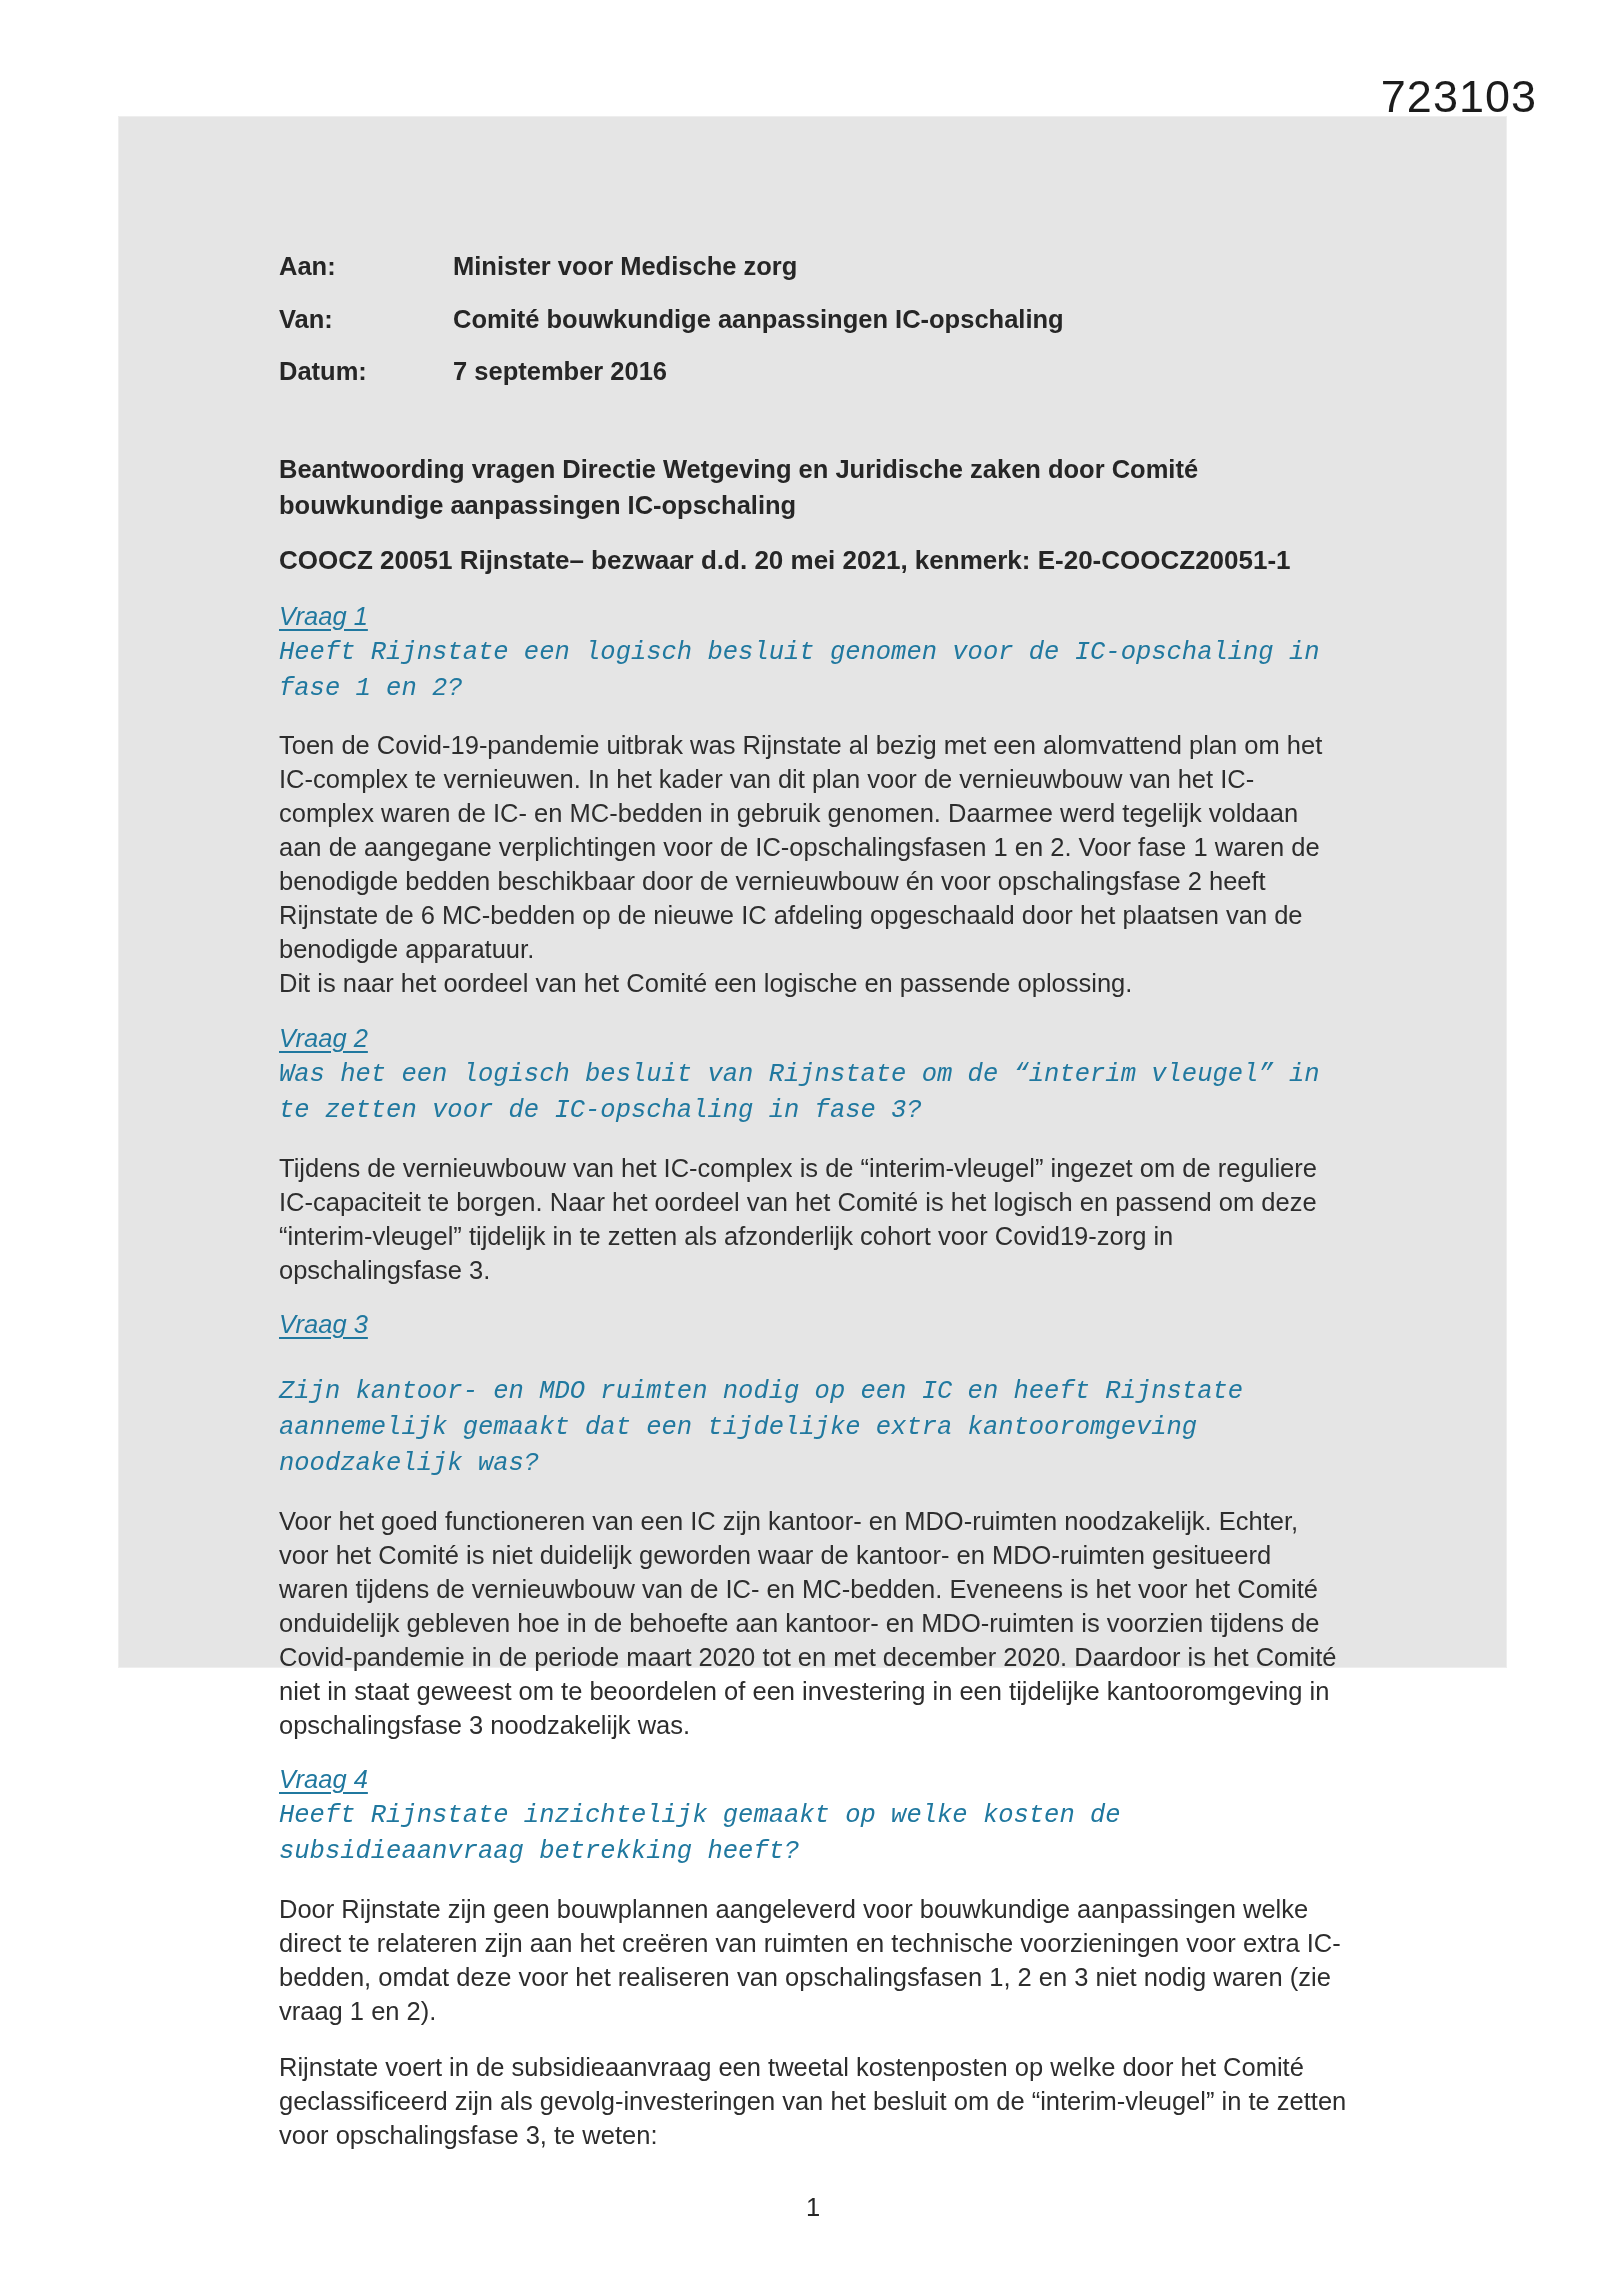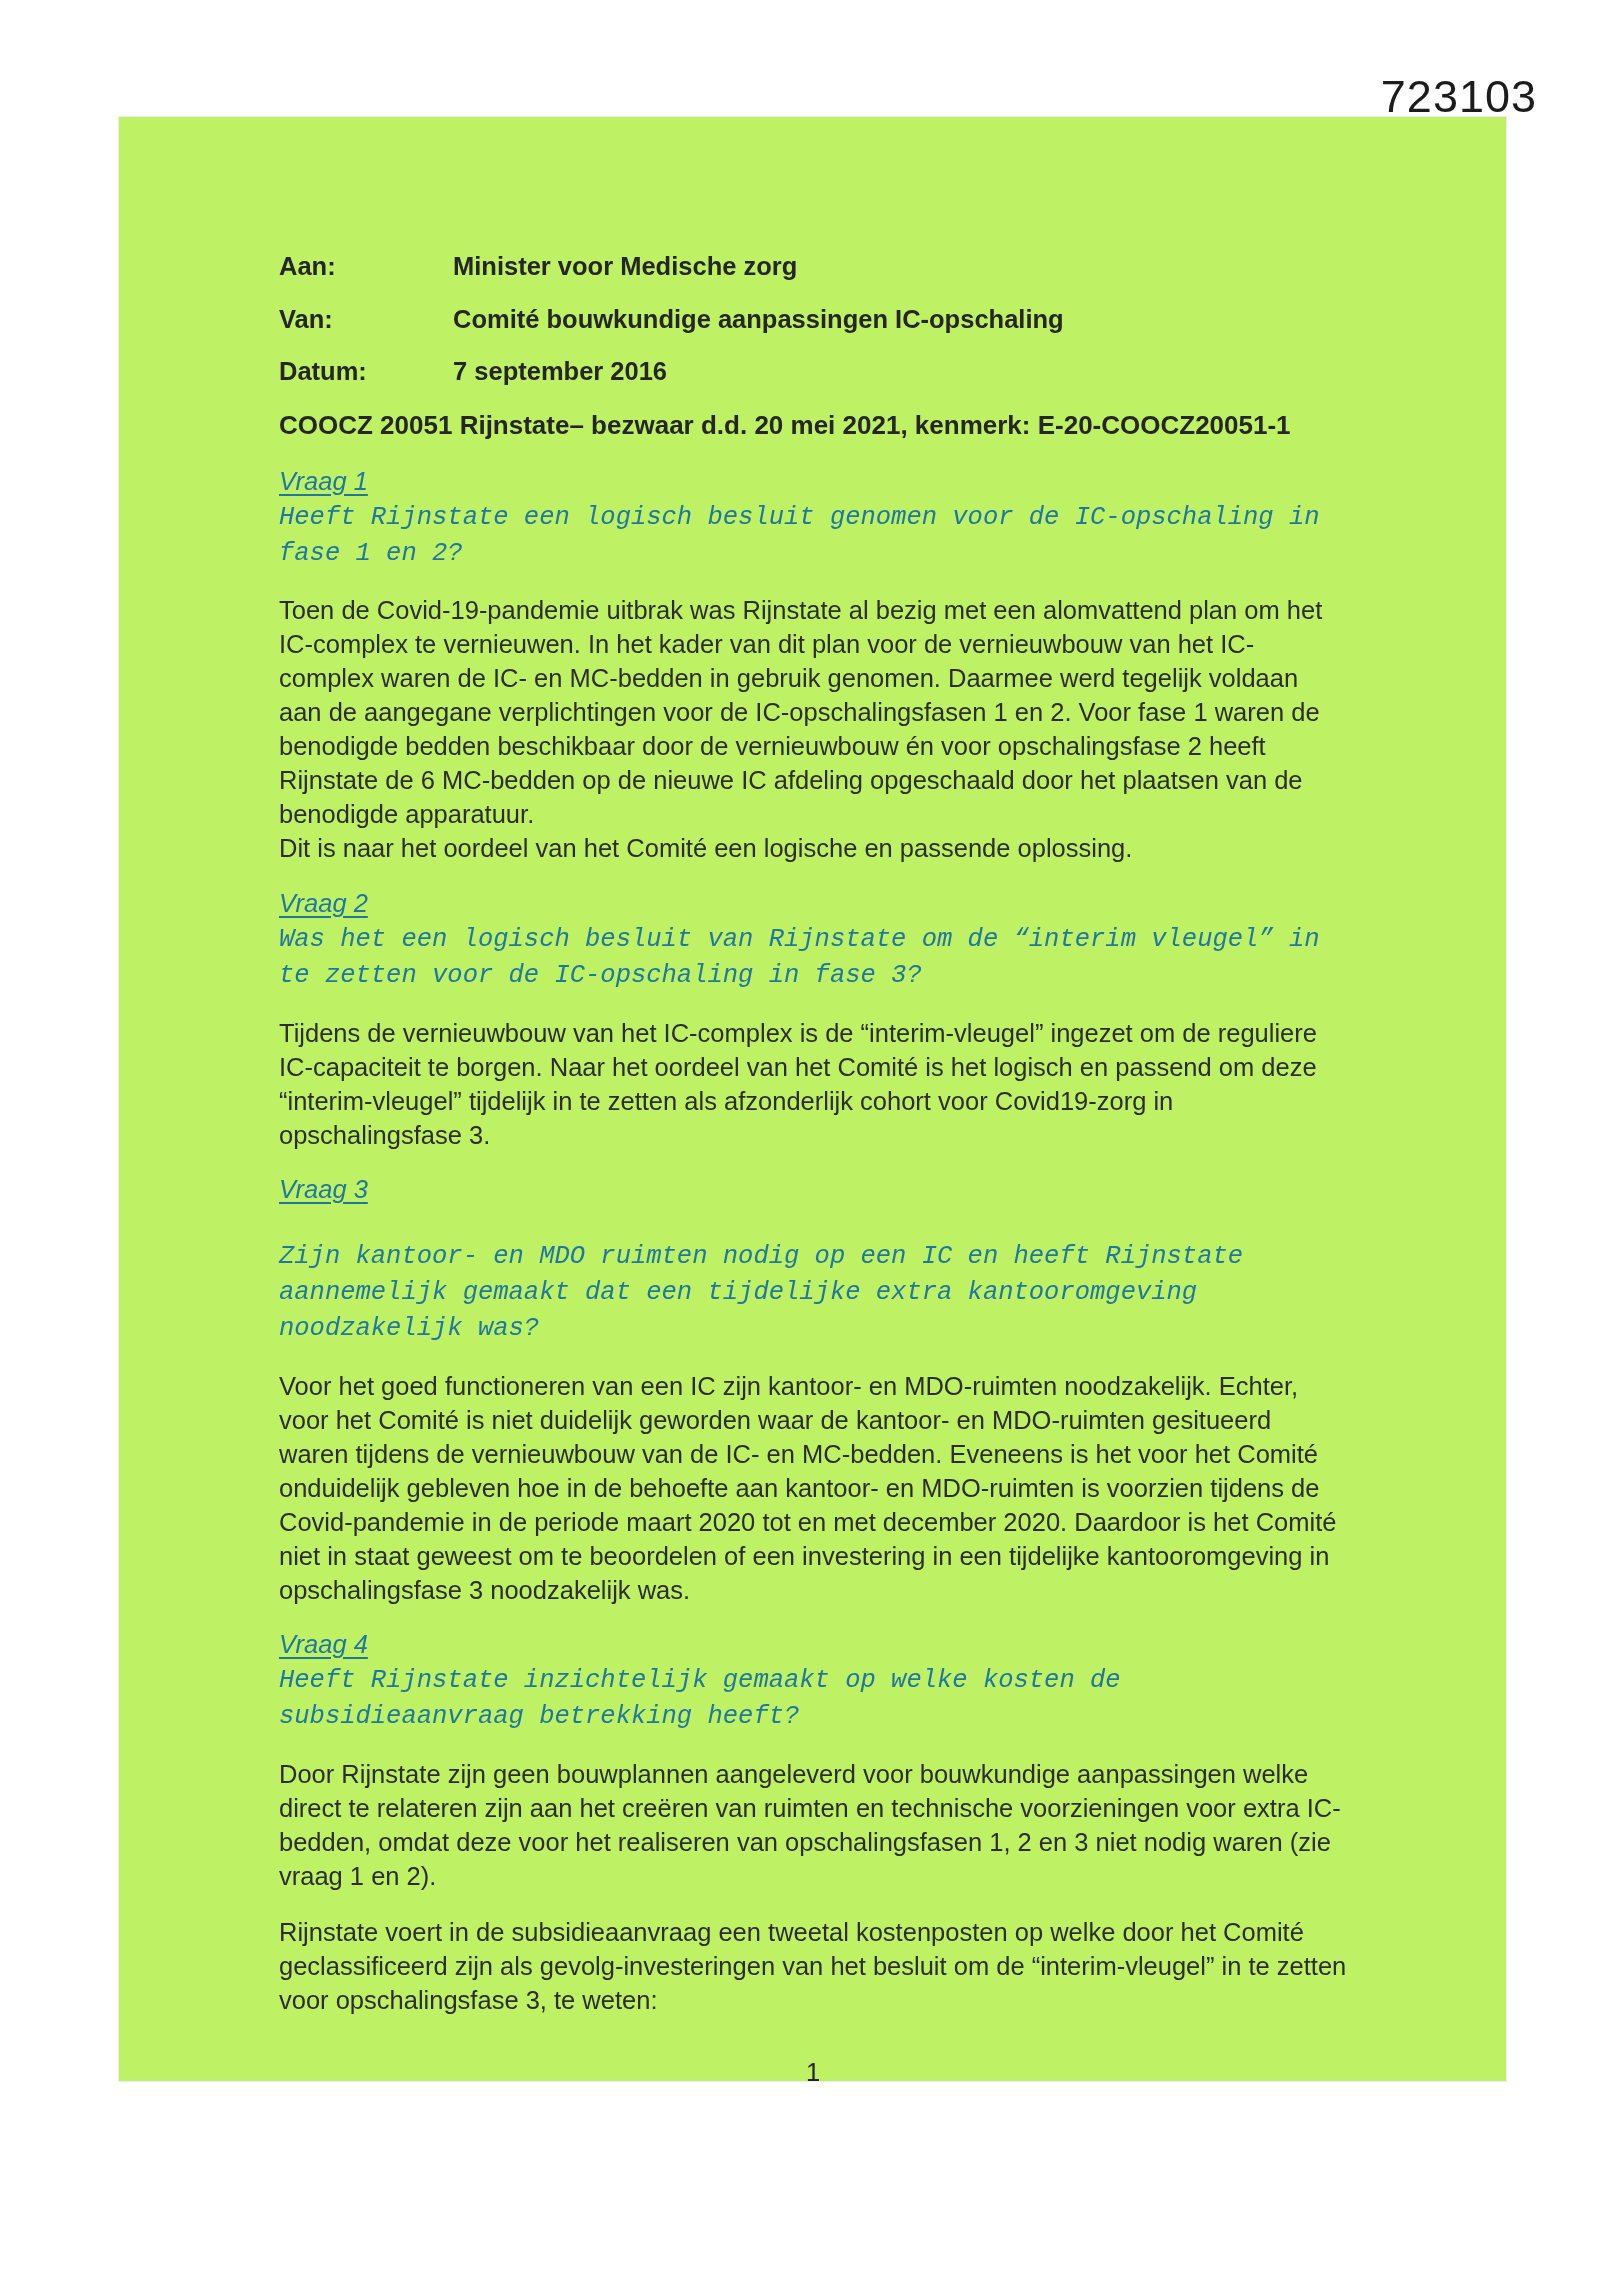--- a/index.html
+++ b/index.html
@@ -22,22 +22,22 @@
     letter-spacing: 1px;
     color: #1c1c1c;
     font-family: "Liberation Sans", sans-serif;
   }
 
   .scan-page {
     position: absolute;
     left: 118px;
     top: 116px;
     width: 1389px;
-    height: 1966px;
-    background: #bef264;
+    height: 1552px;
+    background: #e5e5e5;
     border: 1px solid #eeeeee;
     box-sizing: border-box;
   }
 
   .content {
     position: absolute;
     left: 160px;
     top: 133px;
     width: 1068px;
   }
@@ -123,20 +123,21 @@
       <div class="memo-row">
         <span class="memo-label">Van:</span>
         <span class="memo-value">Comité bouwkundige aanpassingen IC-opschaling</span>
       </div>
       <div class="memo-row">
         <span class="memo-label">Datum:</span>
         <span class="memo-value">7 september 2016</span>
       </div>
     </div>
 
+    <div class="doc-title">Beantwoording vragen Directie Wetgeving en Juridische zaken door Comité bouwkundige aanpassingen IC-opschaling</div>
     <div class="doc-ref">COOCZ 20051 Rijnstate– bezwaar d.d. 20 mei 2021, kenmerk: E-20-COOCZ20051-1</div>
 
     <div id="sections">
   <div class="section">
     <div><span class="q-heading">Vraag 1</span></div>
     <div class="q-text">Heeft Rijnstate een logisch besluit genomen voor de IC-opschaling in fase 1 en 2?</div>
     <div>
             <p class="body-par">Toen de Covid-19-pandemie uitbrak was Rijnstate al bezig met een alomvattend plan om het IC-complex te vernieuwen. In het kader van dit plan voor de vernieuwbouw van het IC-complex waren de IC- en MC-bedden in gebruik genomen. Daarmee werd tegelijk voldaan aan de aangegane verplichtingen voor de IC-opschalingsfasen 1 en 2. Voor fase 1 waren de benodigde bedden beschikbaar door de vernieuwbouw én voor opschalingsfase 2 heeft Rijnstate de 6 MC-bedden op de nieuwe IC afdeling opgeschaald door het plaatsen van de benodigde apparatuur.
 Dit is naar het oordeel van het Comité een logische en passende oplossing.</p>
           </div>

